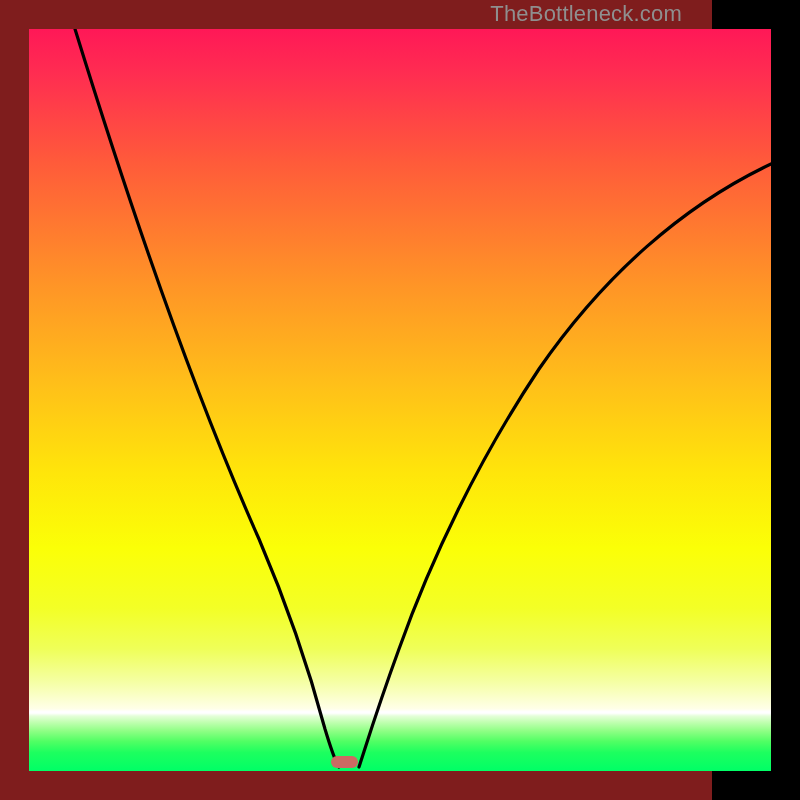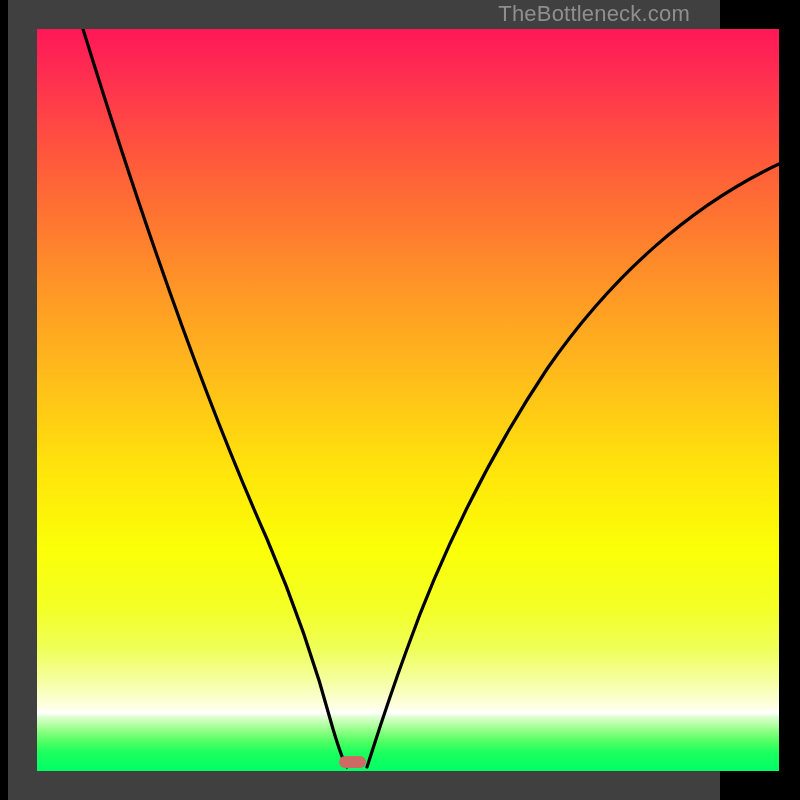--- a/index.html
+++ b/index.html
@@ -6,25 +6,25 @@
     margin: 0;
     padding: 0;
     width: 800px;
     height: 800px;
     overflow: hidden;
     background: #000;
     font-family: Arial, Helvetica, sans-serif;
   }
   .frame {
     position: absolute;
-    left: 8px;
+    left: 0;
     top: 0;
     width: 712px;
     height: 800px;
-    background: #404040;
+    background: #7f1d1d;
   }
   .plot-area {
     position: absolute;
     left: 29px;
     top: 29px;
     width: 742px;
     height: 742px;
     
     background: linear-gradient(
       to bottom,

